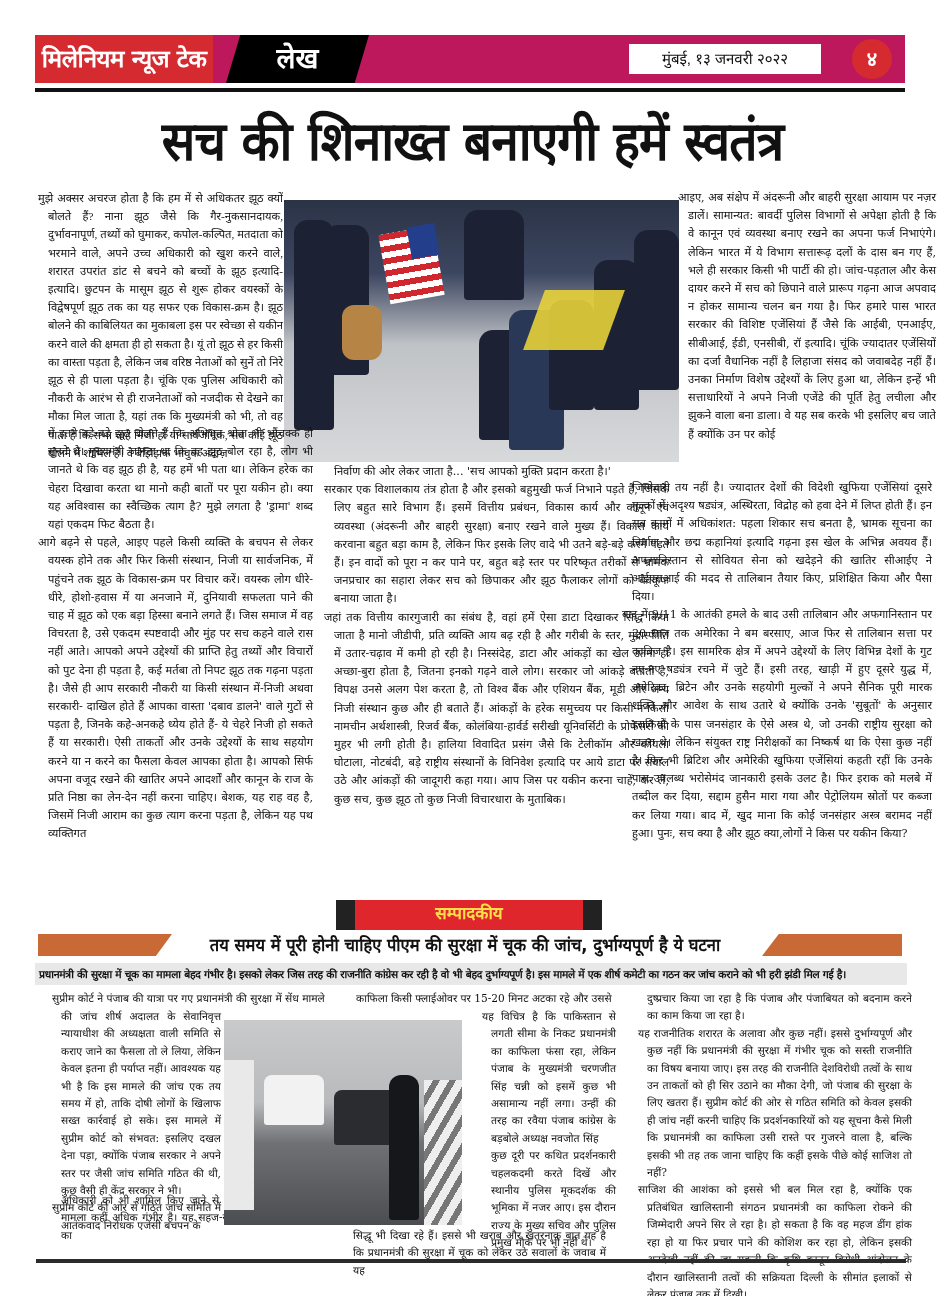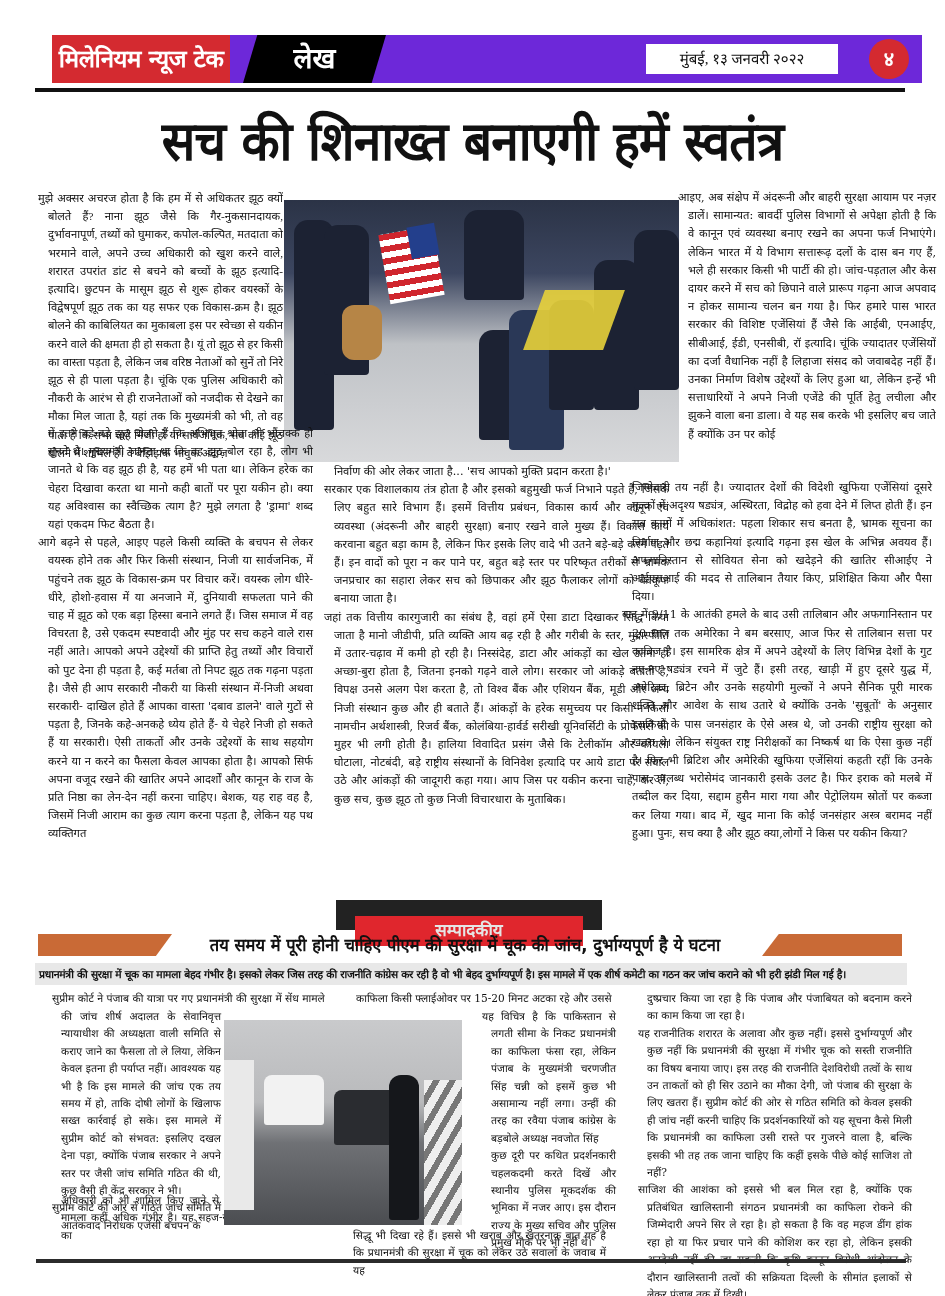--- a/index.html
+++ b/index.html
@@ -1,27 +1,27 @@
 <!DOCTYPE html>
 <html><head>
 <meta charset="utf-8">
 <style>
   * { box-sizing: border-box; margin: 0; padding: 0; }
   html, body { width: 945px; height: 1296px; background: #ffffff; overflow: hidden; }
   body { font-family: "DejaVu Serif", serif; color: #111; position: relative; }
 
   
-  .masthead { position: absolute; left: 52px; top: 35px; width: 870px; height: 48px; background: #6d28d9; }
+  .masthead { position: absolute; left: 35px; top: 35px; width: 870px; height: 48px; background: #be185d; }
   .brand { position: absolute; left: 0; top: 0; width: 178px; height: 48px; background: #d42a30; color: #fff;
            font-family: "DejaVu Sans", sans-serif; font-weight: bold; font-size: 24px; line-height: 48px; text-align: center; letter-spacing: -0.5px; }
   .section { position: absolute; left: 191px; top: 0; width: 143px; height: 48px; background: #000; color: #fff;
              clip-path: polygon(10% 0, 100% 0, 90% 100%, 0 100%);
              font-family: "DejaVu Sans", sans-serif; font-weight: bold; font-size: 28px; line-height: 48px; text-align: center; }
   .dateline { position: absolute; left: 594px; top: 9px; width: 192px; height: 30px; background: #fff;
-              font-family: Liberation Serif, serif; font-size: 15px; line-height: 30px; text-align: center; }
+              font-family: Liberation Sans, sans-serif; font-size: 15px; line-height: 30px; text-align: center; }
   .page-no { position: absolute; left: 817px; top: 4px; width: 40px; height: 40px; border-radius: 50%; background: #d42a30; color: #fff;
              font-family: "DejaVu Sans", sans-serif; font-weight: bold; font-size: 20px; line-height: 40px; text-align: center; }
   .rule-top { position: absolute; left: 35px; top: 88px; width: 870px; height: 4px; background: #111; }
 
   .headline { position: absolute; left: 0; top: 102px; width: 945px; text-align: center;
               font-family: "DejaVu Sans", sans-serif; font-weight: bold; font-size: 54px; letter-spacing: -1px; transform: scaleX(0.92); }
 
   .col { position: absolute; font-size: 11.2px; line-height: 18.2px; text-align: justify; }
   .col p { text-indent: -10px; padding-left: 10px; }
   .c1 { left: 38px; top: 189px; width: 245px; font-family: Liberation Serif, serif; }
@@ -34,22 +34,22 @@
                 background: linear-gradient(180deg, #2b3346 0%, #3c4660 28%, #bfc2c6 55%, #d8d9db 100%); }
   .photo-main .flag { position: absolute; left: 100px; top: 30px; width: 55px; height: 70px;
                 background: repeating-linear-gradient(180deg, #d0262e 0 6px, #fff 6px 12px); transform: rotate(-10deg); }
   .photo-main .canton { position: absolute; left: 125px; top: 25px; width: 28px; height: 32px; background: #233f8c; transform: rotate(-10deg); }
   .photo-main .yellow { position: absolute; left: 250px; top: 90px; width: 80px; height: 60px; background: #e8d23a; transform: skewX(-20deg); opacity: 0.9; }
   .photo-main .fig { position: absolute; background: #1c2233; border-radius: 14px 14px 4px 4px; }
   .photo-main .tan { position: absolute; left: 58px; top: 105px; width: 40px; height: 55px; background: #b68546; border-radius: 12px; }
 
   
   .ed-tag { position: absolute; left: 336px; top: 900px; width: 266px; height: 30px; background: #222; }
-  .ed-tag-inner { position: absolute; left: 19px; top: 16px; width: 228px; height: 30px; background: #e0262d; color: #e5e5e5;
-                  font-family: Liberation Sans, sans-serif; font-weight: bold; font-size: 17px; line-height: 30px; text-align: center; }
+  .ed-tag-inner { position: absolute; left: 19px; top: 0; width: 228px; height: 30px; background: #e0262d; color: #fde047;
+                  font-family: Liberation Mono, monospace; font-weight: bold; font-size: 17px; line-height: 30px; text-align: center; }
   .ed-bar-left { position: absolute; left: 38px; top: 934px; width: 134px; height: 22px; background: #c96a36; clip-path: polygon(0 0, 100% 0, 88% 100%, 0 100%); }
   .ed-bar-right { position: absolute; left: 762px; top: 934px; width: 140px; height: 22px; background: #c96a36; clip-path: polygon(12% 0, 100% 0, 100% 100%, 0 100%); }
   .ed-head { position: absolute; left: 170px; top: 930px; width: 590px; text-align: center;
              font-family: "DejaVu Sans", sans-serif; font-weight: bold; font-size: 17.5px; line-height: 30px; transform: scaleX(0.94); }
   .ed-summary { position: absolute; left: 35px; top: 963px; width: 872px; height: 22px; background: #e8e8e8;
                 font-family: "DejaVu Sans", sans-serif; font-weight: bold; font-size: 10.6px; line-height: 22px; padding-left: 4px; white-space: nowrap; overflow: hidden; letter-spacing: -0.3px; }
 
   .ed-col { position: absolute; font-size: 10.6px; line-height: 17.4px; text-align: justify; }
   .ed-col p { text-indent: -9px; padding-left: 9px; margin-left: 16px; }
   .e1 { left: 36px; top: 990px; width: 290px; }

